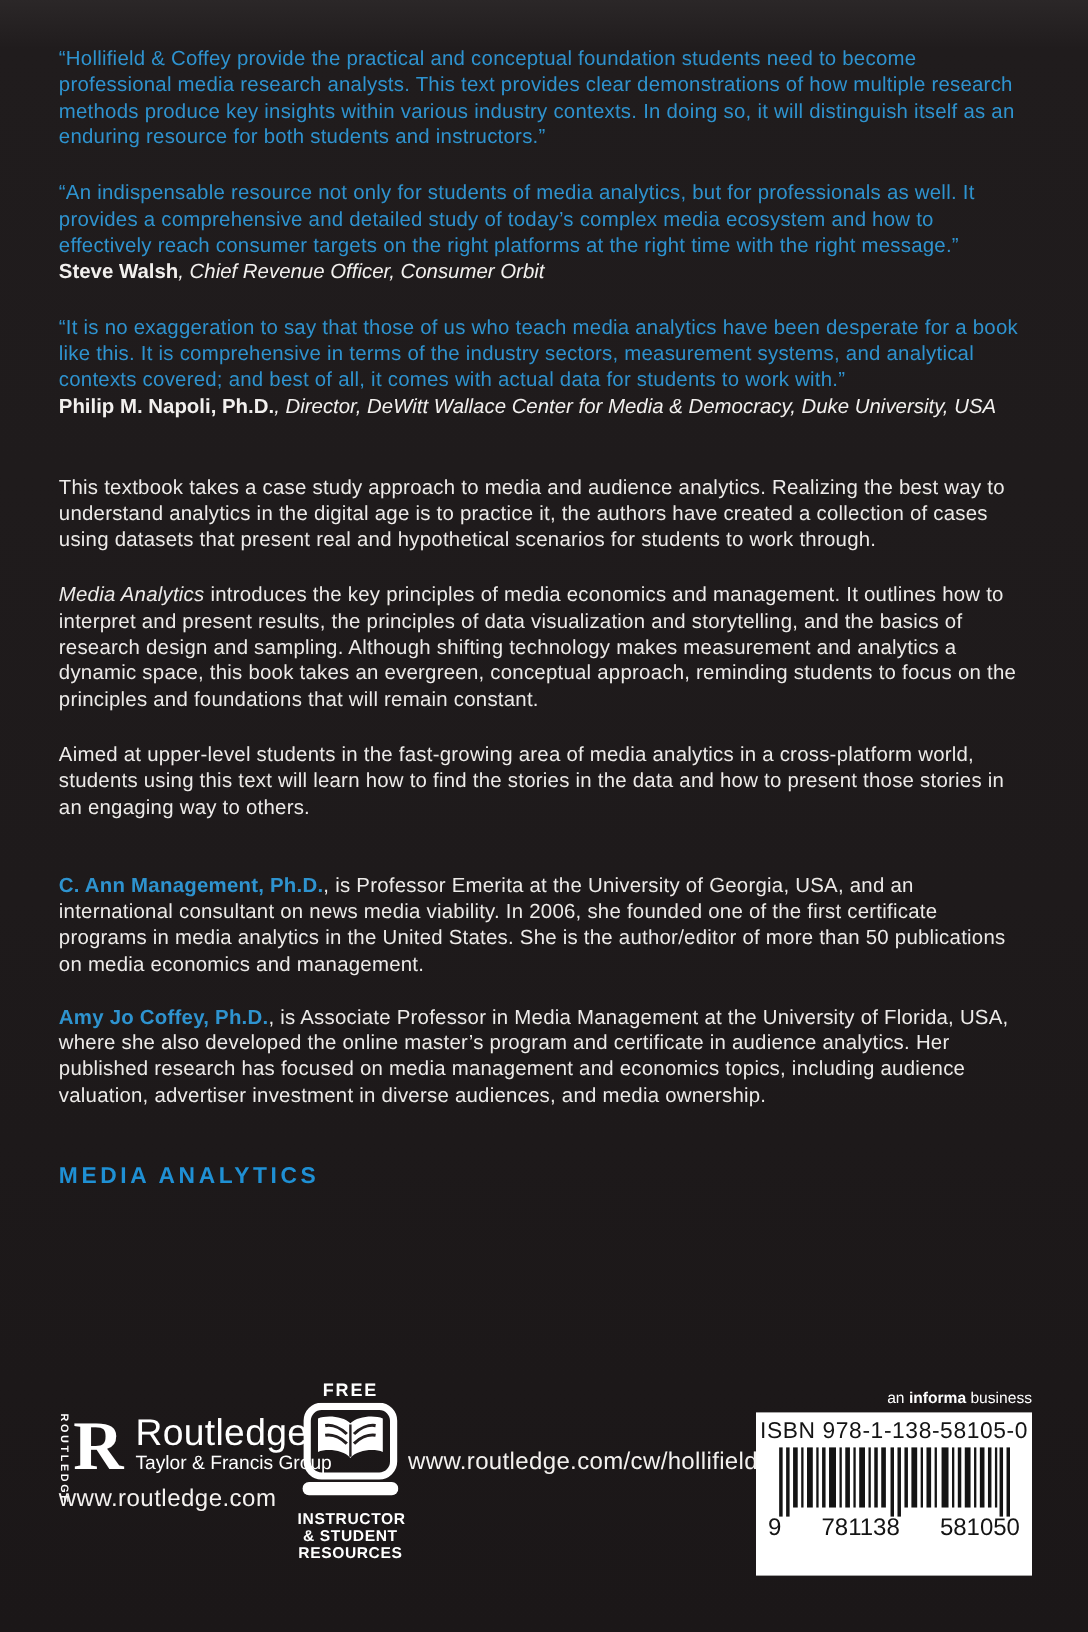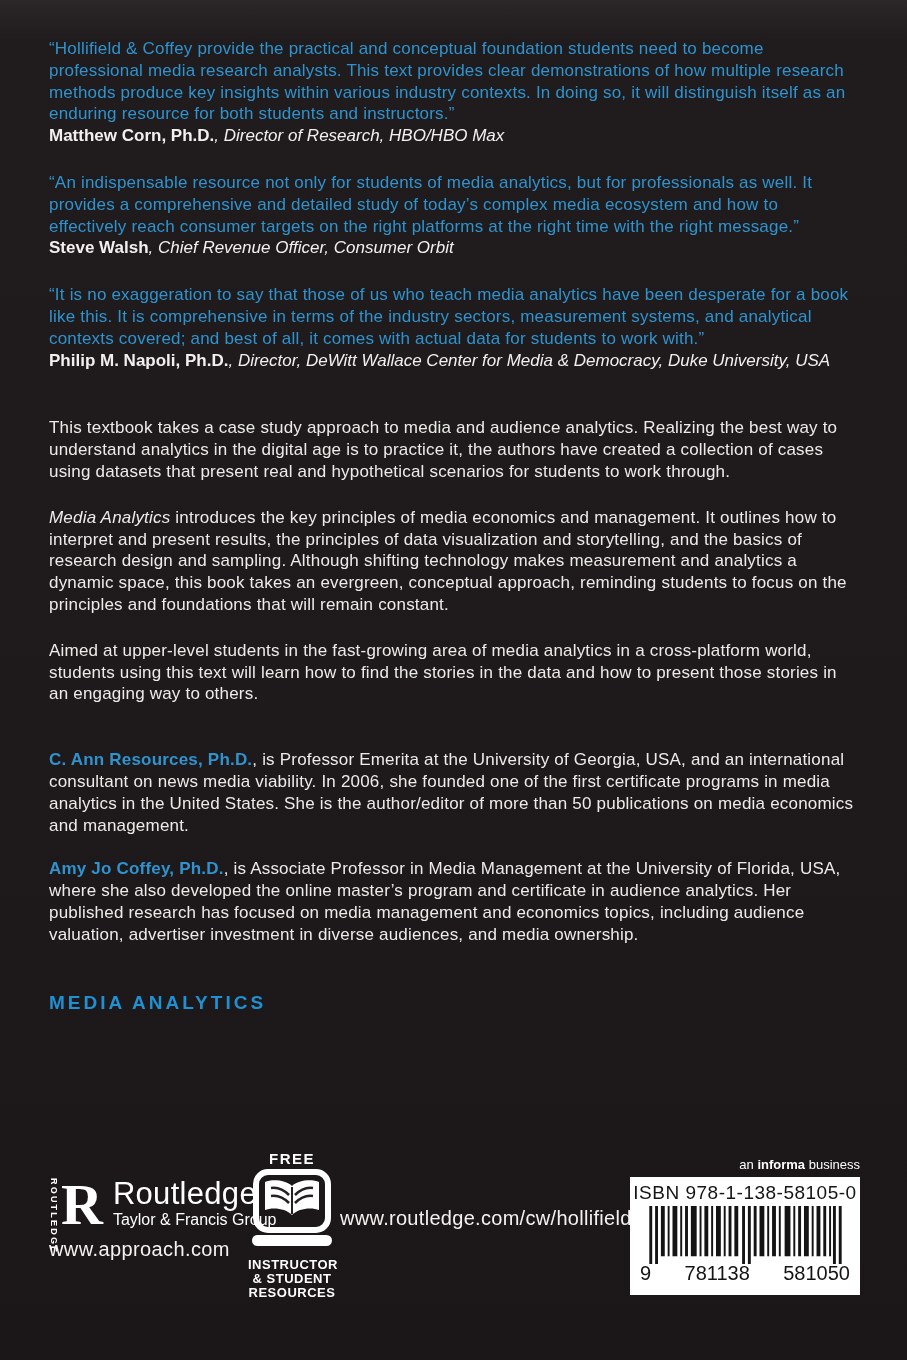--- a/index.html
+++ b/index.html
@@ -64,43 +64,40 @@
     white-space:pre-line;
   }
   .badge { position:absolute; left:248px; top:0; width:88px; text-align:center; color:#ffffff; }
   .badge-free { font-size:15px; font-weight:bold; letter-spacing:1.5px; }
   .badge-icon { margin-top:2px; }
   .badge-lines { font-size:13px; font-weight:bold; line-height:14px; letter-spacing:0.5px; margin-top:3px; }
   .companion-url { position:absolute; left:340px; top:57px; font-size:20px; color:#f4f2f0; letter-spacing:0.3px; }
   .informa-line { position:absolute; right:47px; top:7px; font-size:13px; color:#ffffff; }
   .informa-line .bold { font-weight:bold; }
   .barcode-box {
-    position:absolute; left:630px; top:27px; width:230px; height:118px;
+    position:absolute; left:630px; top:27px; width:230px; height:136px;
     background:#ffffff; color:#141414;
     box-sizing:border-box; padding-top:5px;
     text-align:center;
   }
   .isbn-label { font-size:19px; letter-spacing:0.5px; line-height:22px; }
   .barcode-svg { display:block; margin:2px auto 0 auto; }
   .barcode-digits {
     display:flex; justify-content:space-between;
     padding:0 10px; margin-top:-2px;
     font-size:20px; line-height:22px;
   }
 </style>
 </head>
 <body>
 
 <div class="page">
 
   <div class="quote-block">
     <div class="quote-text">“Hollifield &amp; Coffey provide the practical and conceptual foundation students need to become professional media research analysts. This text provides clear demonstrations of how multiple research methods produce key insights within various industry contexts. In doing so, it will distinguish itself as an enduring resource for both students and instructors.”</div>
-    <div class="attribution">
-      <span class="name">Matthew Corn, Ph.D.</span><span class="role">, Director of Research, HBO/HBO Max</span>
-    </div>
   </div>
 
   <div class="quote-block mt-quote">
     <div class="quote-text">“An indispensable resource not only for students of media analytics, but for professionals as well. It provides a comprehensive and detailed study of today’s complex media ecosystem and how to effectively reach consumer targets on the right platforms at the right time with the right message.”</div>
     <div class="attribution">
       <span class="name">Steve Walsh</span><span class="role">, Chief Revenue Officer, Consumer Orbit</span>
     </div>
   </div>
 
   <div class="quote-block mt-quote">
@@ -113,40 +110,40 @@
   <div class="body-para first-body">This textbook takes a case study approach to media and audience analytics. Realizing the best way to understand analytics in the digital age is to practice it, the authors have created a collection of cases using datasets that present real and hypothetical scenarios for students to work through.</div>
 
   <div class="body-para mt-para">
     <span class="italic-lead">Media Analytics</span><span> introduces the key principles of media economics and management. It outlines how to interpret and present results, the principles of data visualization and storytelling, and the basics of research design and sampling. Although shifting technology makes measurement and analytics a dynamic space, this book takes an evergreen, conceptual approach, reminding students to focus on the principles and foundations that will remain constant.</span>
   </div>
 
   <div class="body-para mt-para">Aimed at upper-level students in the fast-growing area of media analytics in a cross-platform world, students using this text will learn how to find the stories in the data and how to present those stories in an engaging way to others.</div>
 
 
   <div class="bio bio1">
-    <span class="bio-name">C. Ann Resources, Ph.D.</span><span>, is Professor Emerita at the University of Georgia, USA, and an international consultant on news media viability. In 2006, she founded one of the first certificate programs in media analytics in the United States. She is the author/editor of more than 50 publications on media economics and management.</span>
+    <span class="bio-name">C. Ann Management, Ph.D.</span><span>, is Professor Emerita at the University of Georgia, USA, and an international consultant on news media viability. In 2006, she founded one of the first certificate programs in media analytics in the United States. She is the author/editor of more than 50 publications on media economics and management.</span>
   </div>
 
   <div class="bio bio2">
     <span class="bio-name">Amy Jo Coffey, Ph.D.</span><span>, is Associate Professor in Media Management at the University of Florida, USA, where she also developed the online master’s program and certificate in audience analytics. Her published research has focused on media management and economics topics, including audience valuation, advertiser investment in diverse audiences, and media ownership.</span>
   </div>
 
   <div class="cover-title">MEDIA ANALYTICS</div>
 
   <div class="footer">
 
     <div class="logo-block">
       <div class="logo-vertical">ROUTLEDGE</div>
       <div class="logo-r">R</div>
       <div class="logo-names">
         <div class="logo-routledge">Routledge</div>
         <div class="logo-tfg">Taylor &amp; Francis Group</div>
       </div>
     </div>
-    <div class="logo-site">www.approach.com</div>
+    <div class="logo-site">www.routledge.com</div>
 
     <div class="badge">
       <div class="badge-free">FREE</div>
       <div class="badge-icon">
         <svg width="80" height="82" viewBox="0 0 80 82" xmlns="http://www.w3.org/2000/svg">
           <rect x="4" y="3" width="72" height="58" rx="12" fill="none" stroke="#ffffff" stroke-width="6"></rect>
           <path d="M40 17 C34 11 20 10 13 13 L13 41 C20 38 34 39 40 46 C46 39 60 38 67 41 L67 13 C60 10 46 11 40 17 Z" fill="#ffffff"></path>
           <path d="M19 19 C25 18 32 21 37 26" stroke="#241f20" stroke-width="2.6" fill="none"></path>
           <path d="M19 27 C25 26 32 29 37 34" stroke="#241f20" stroke-width="2.6" fill="none"></path>
           <path d="M61 19 C55 18 48 21 43 26" stroke="#241f20" stroke-width="2.6" fill="none"></path>

